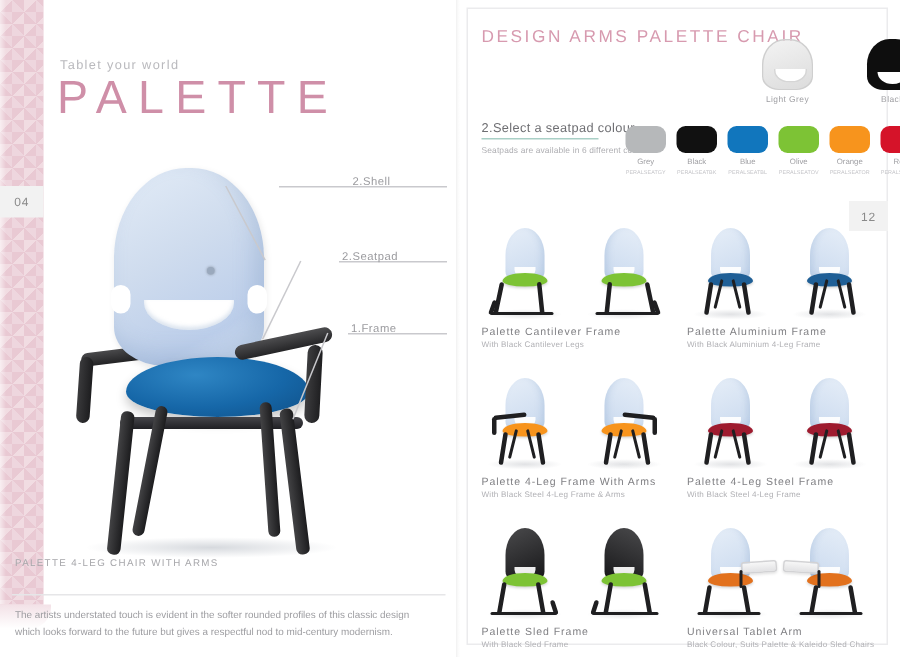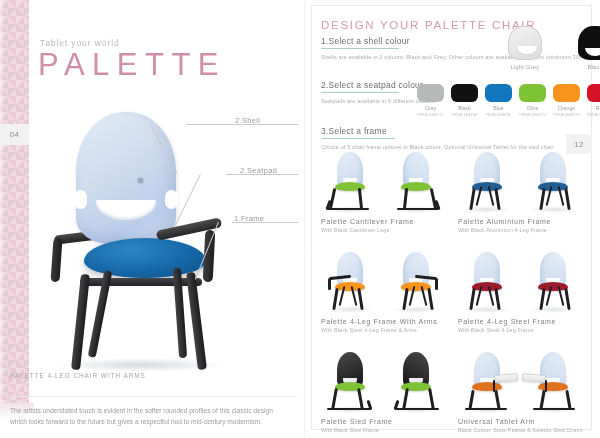--- a/index.html
+++ b/index.html
@@ -172,21 +172,21 @@
     border-radius: 50%;
   }
 
   
   .callout {
     position: absolute;
     font-size: 7.5px; color: #9a9a9e; letter-spacing: .35px;
     white-space: nowrap;
   }
   #callout-shell { left: 235px; top: 116px; }
-  #callout-seatpad { left: 240px; top: 166px; }
+  #callout-seatpad { left: 228px; top: 166px; }
   #callout-frame { left: 234px; top: 214px; }
   .leader {
     position: absolute;
     border-top: 1px solid #c9c9cd;
   }
   #leader-shell-h { left: 186px; top: 124px; width: 112px; }
   #leader-seatpad-h { left: 226px; top: 174px; width: 72px; }
   #leader-frame-h { left: 232px; top: 222px; width: 66px; }
   .leader-diag { position: absolute; background: #c9c9cd; }
   #leader-shell-d { left: 150px; top: 124px; width: 1px; height: 56px;
@@ -419,41 +419,30 @@
     <div id="left-caption">PALETTE 4-LEG CHAIR WITH ARMS</div>
     <div id="left-divider"></div>
     <div id="left-body">The artists understated touch is evident in the softer rounded profiles of this classic design which looks forward to the future but gives a respectful nod to mid-century modernism.</div>
   </div>
 
   <div id="gutter"></div>
 
   <div id="right-page">
     <div id="right-frame-border"></div>
 
-    <div id="design-heading">DESIGN YOUR PALETTE CHAIR</div>
-
-    <div class="step" id="step-1">
-      <div class="step-title">1.Select a shell colour</div>
-      <div class="step-rule"></div>
-      <div class="step-desc">Shells are available in 2 colours: Black and Grey.
-Other colours are available on indent (minimum 300).</div>
-    </div>
+    <div id="design-heading">DESIGN ARMS PALETTE CHAIR</div>
+
 
     <div class="step" id="step-2">
       <div class="step-title">2.Select a seatpad colour</div>
       <div class="step-rule"></div>
       <div class="step-desc">Seatpads are available
 in 6 different colours.</div>
     </div>
 
-    <div class="step" id="step-3">
-      <div class="step-title">3.Select a frame</div>
-      <div class="step-rule"></div>
-      <div class="step-desc">Choice of 5 chair frame options in Black colour. Optional Universal Tablet for the sled chair.</div>
-    </div>
 
     <div id="shell-options">
         <div class="shell-opt">
           <div class="shell-shape grey"></div>
           <div class="shell-label">Light Grey</div>
         </div>
         <div class="shell-opt">
           <div class="shell-shape black"></div>
           <div class="shell-label">Black</div>
         </div>

